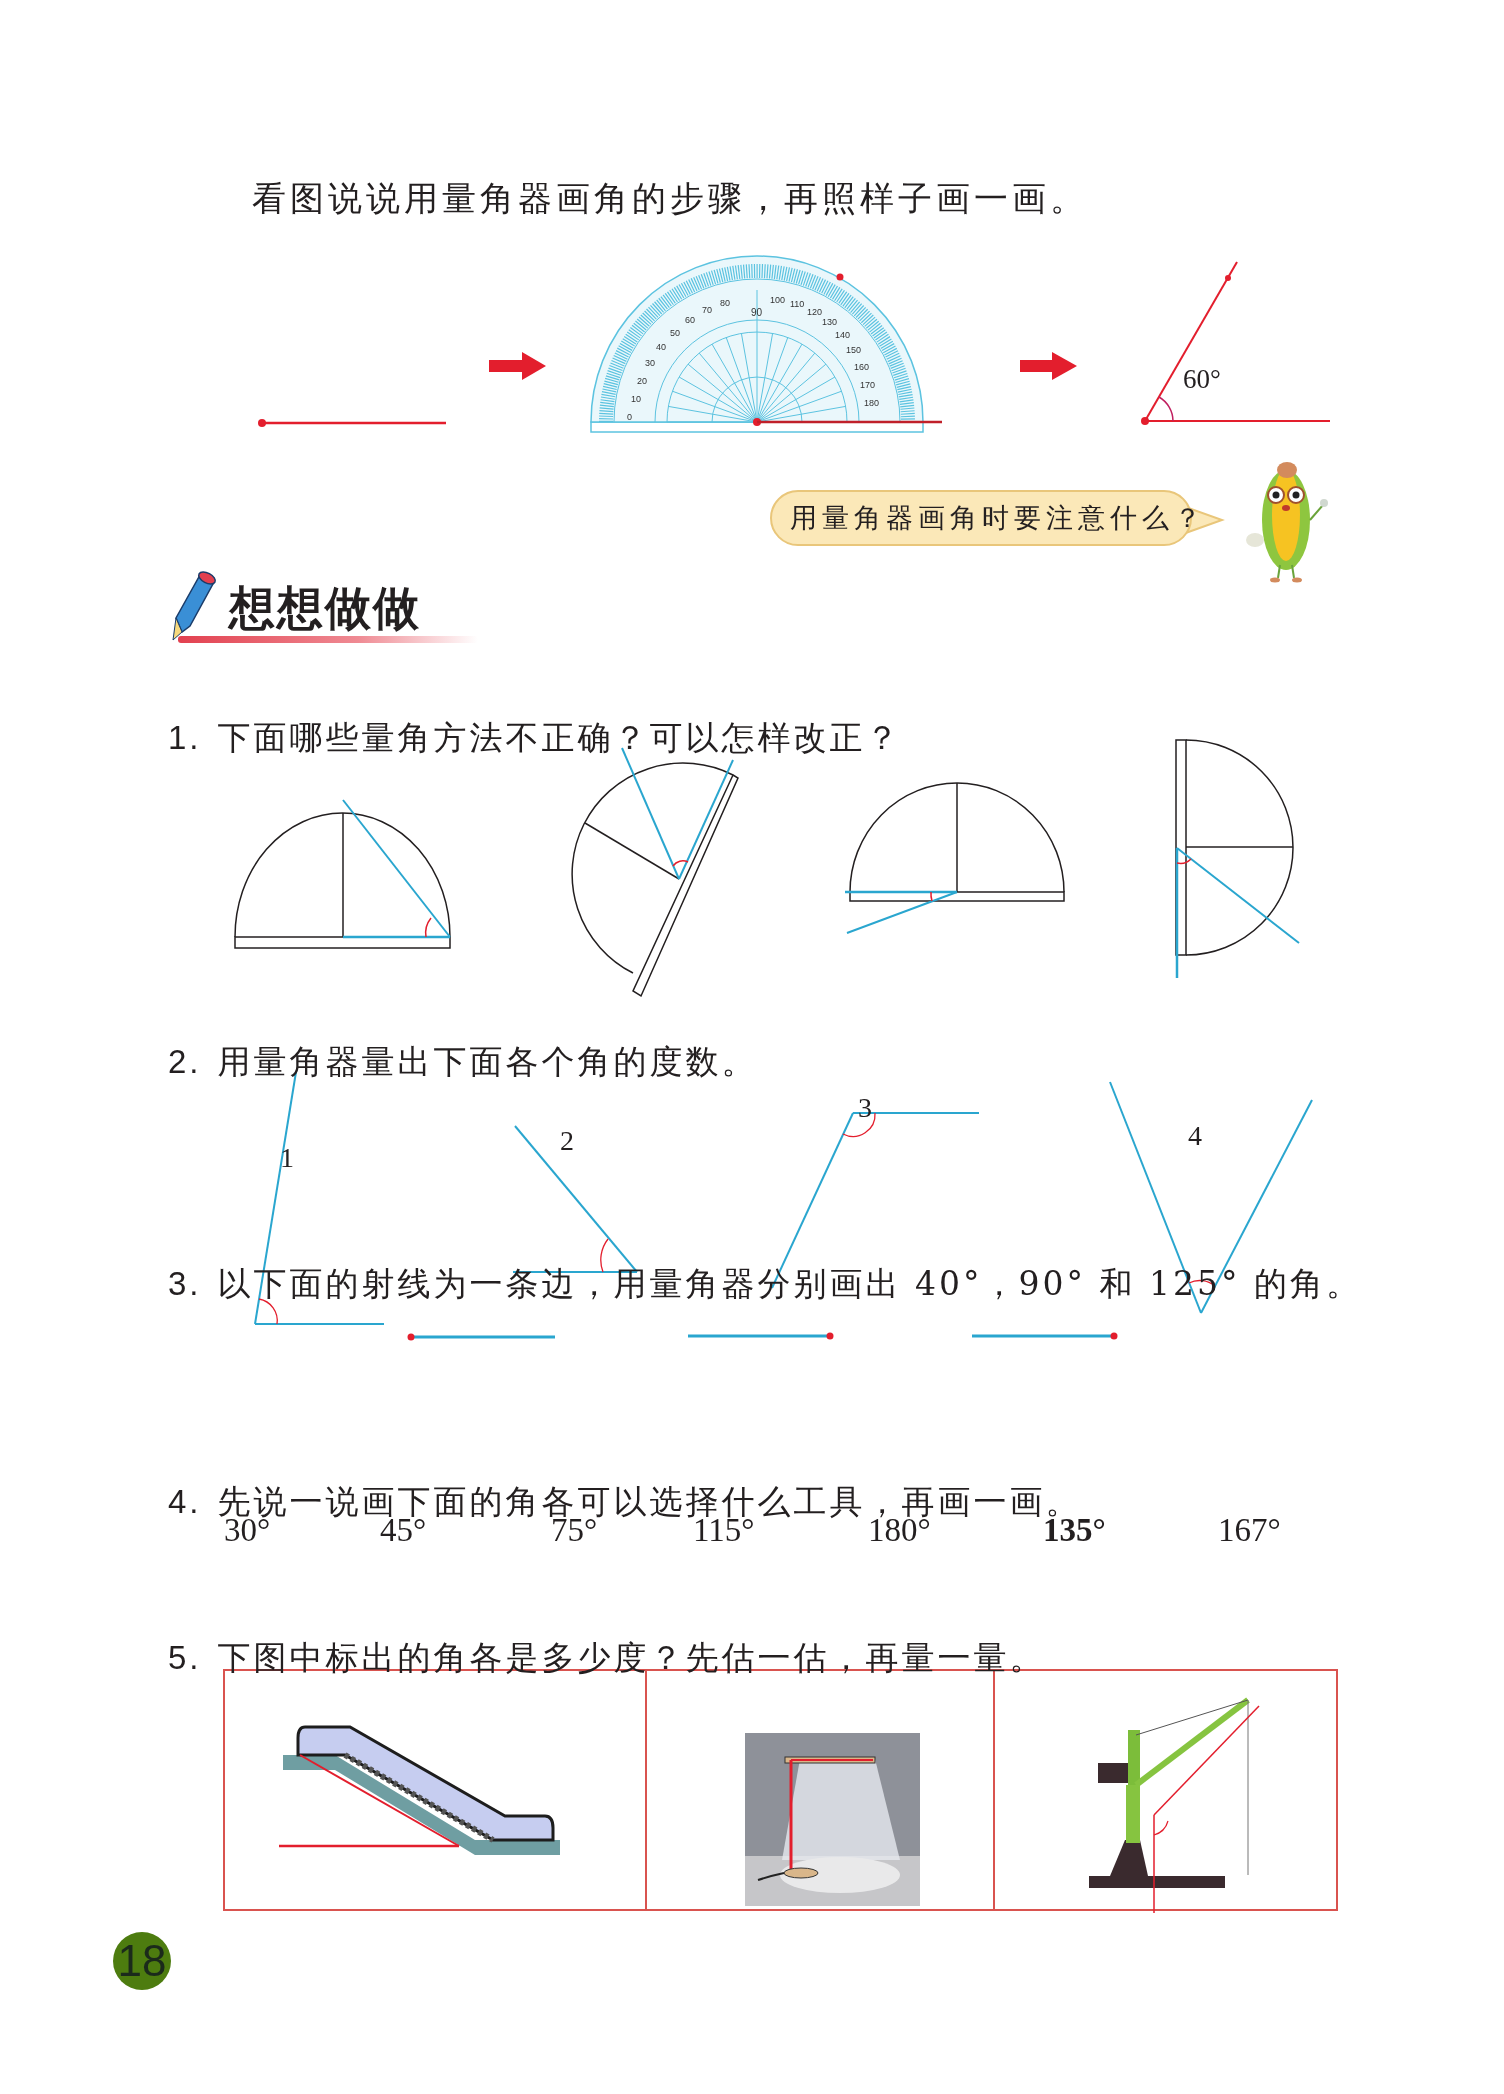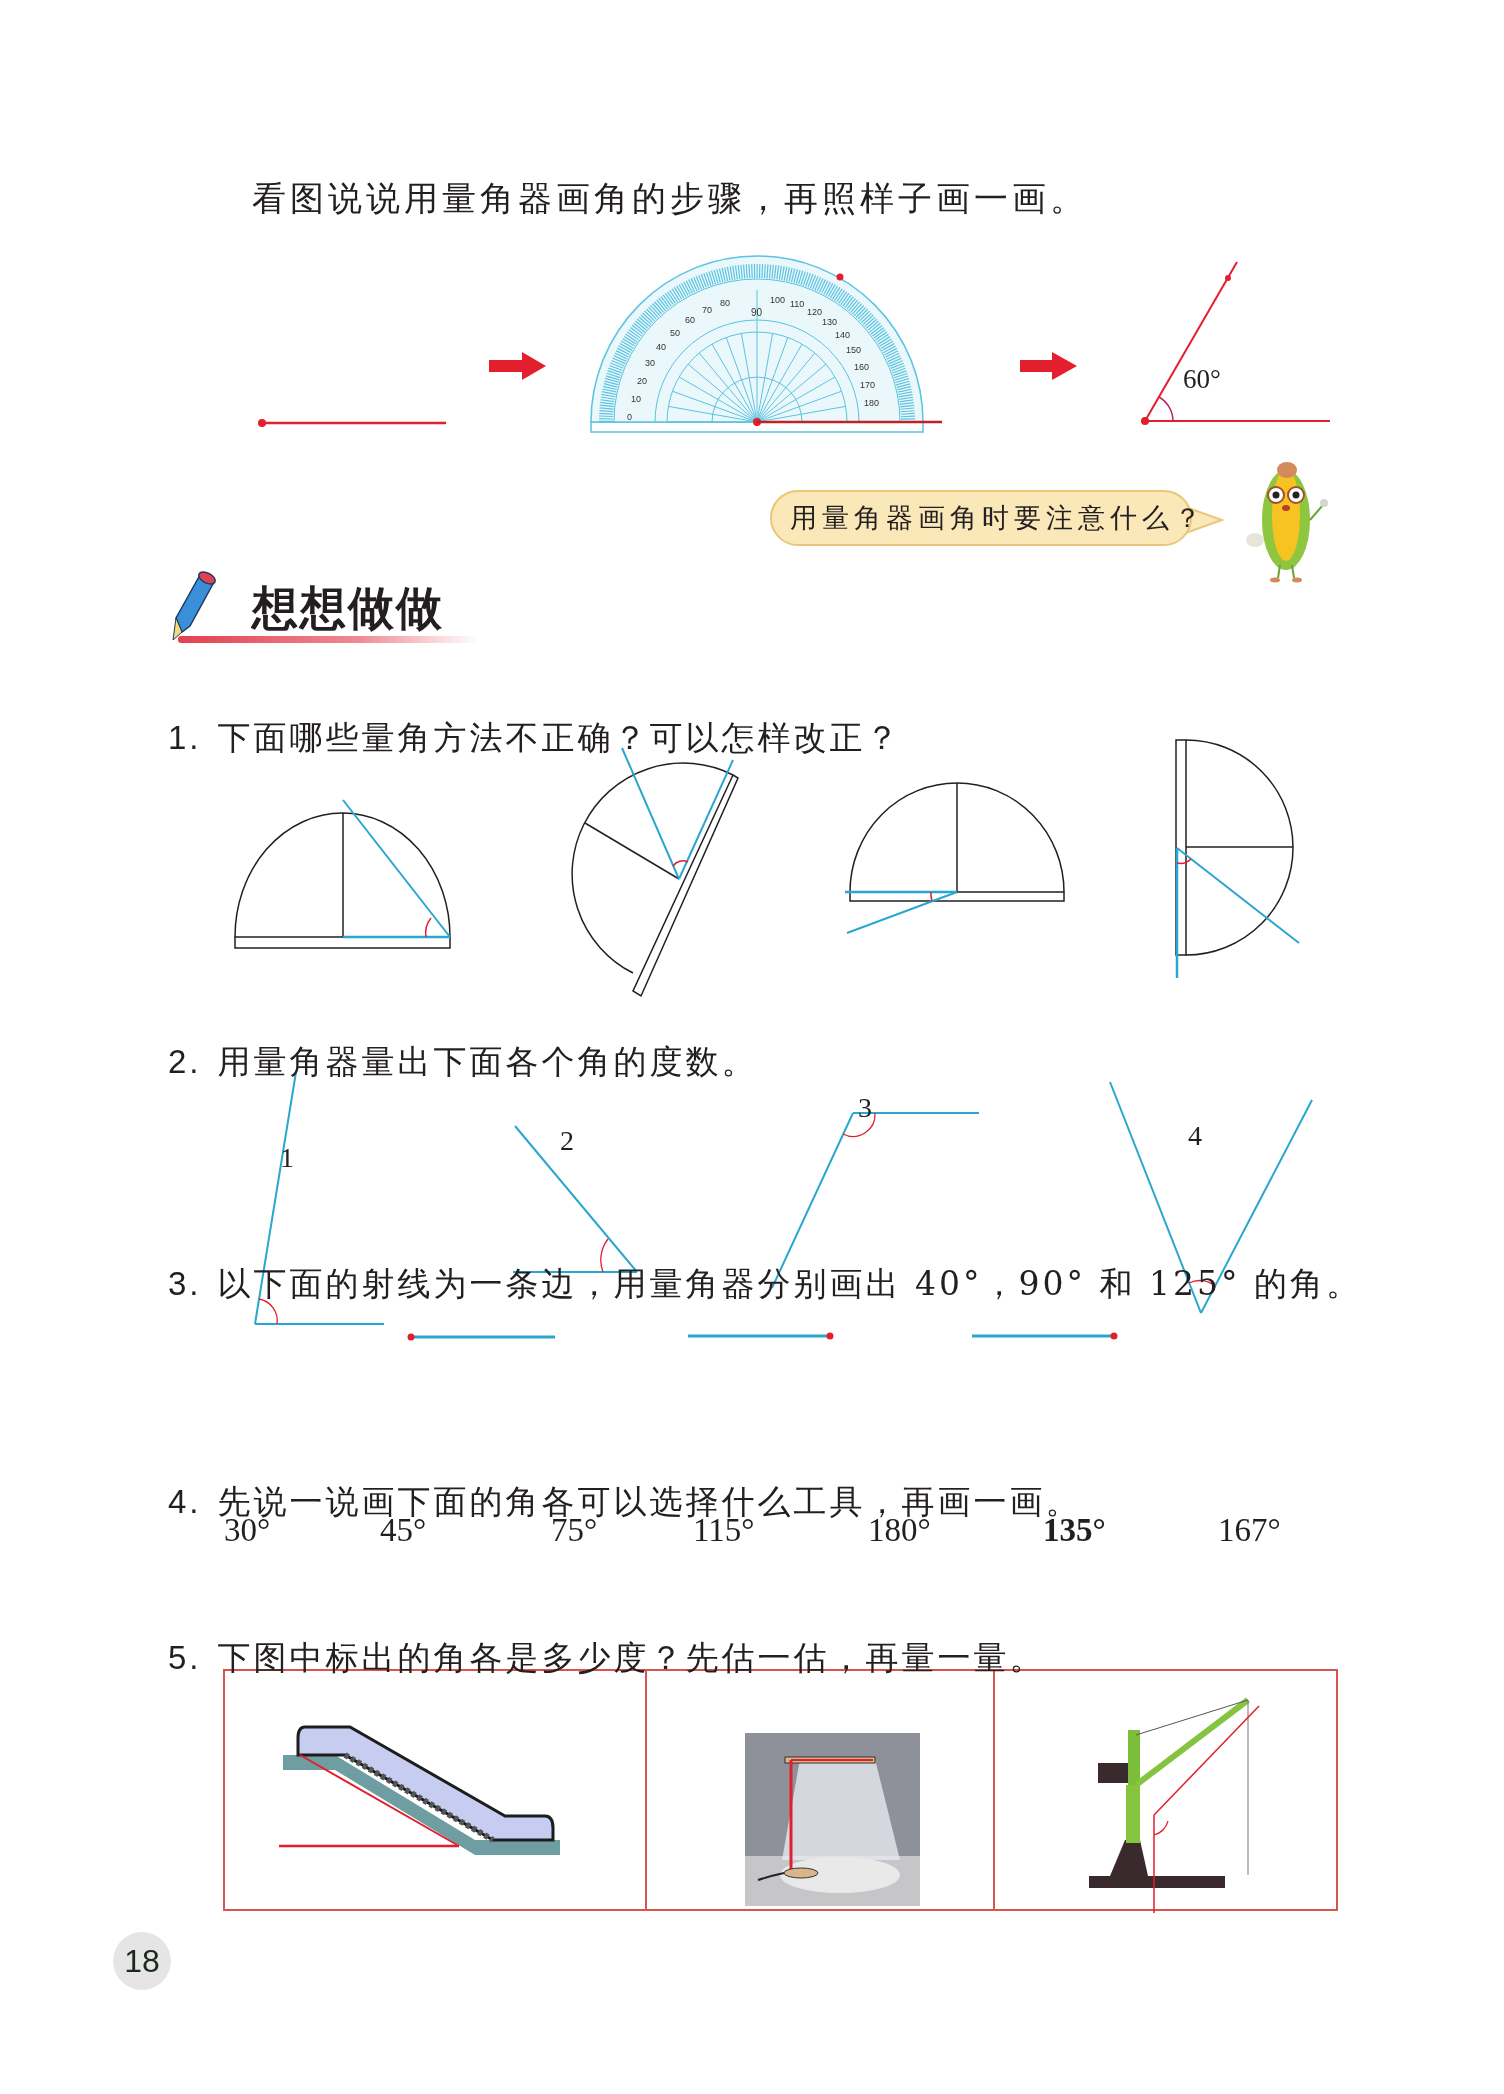--- a/index.html
+++ b/index.html
@@ -1,27 +1,27 @@
 <!DOCTYPE html>
 <html><head>
 <meta charset="utf-8">
 <style>
   html,body{margin:0;padding:0;background:#ffffff;}
   body{width:1504px;height:2094px;position:relative;overflow:hidden;font-family:"DejaVu Serif","Liberation Serif",serif;color:#231f20;}
   .abs{position:absolute;}
   .intro{left:252px;top:176px;font-size:34px;letter-spacing:4px;white-space:nowrap;}
   .q{left:168px;font-size:33px;letter-spacing:3px;white-space:nowrap;margin-top:40px;}
   .q .num{font-family:"Liberation Sans","DejaVu Sans",sans-serif;margin-right:16px;}
-  .section-title{left:252px;top:578px;font-family:"DejaVu Sans","Liberation Sans",sans-serif;font-weight:bold;font-size:46px;letter-spacing:2px;}
+  .section-title{left:229px;top:578px;font-family:"DejaVu Sans","Liberation Sans",sans-serif;font-weight:bold;font-size:46px;letter-spacing:2px;}
   .section-underline{left:178px;top:636px;width:300px;height:7px;background:linear-gradient(90deg,#e2404f 0%,#ef8a93 60%,rgba(255,255,255,0) 100%);border-radius:3px;}
   .bubble{left:770px;top:490px;width:422px;height:56px;background:#fbe8b8;border:2px solid #e9c67a;border-radius:28px;box-sizing:border-box;}
   .bubble-text{left:790px;top:500px;font-size:27px;letter-spacing:5px;white-space:nowrap;}
   .deg-list{top:1512px;font-family:"Liberation Serif","DejaVu Serif",serif;font-size:33px;}
   .angle-label{font-family:"Liberation Serif","DejaVu Serif",serif;font-size:28px;}
-  .page-num{left:113px;top:1932px;width:58px;height:58px;border-radius:50%;background:#e5e5e5;display:flex;align-items:center;justify-content:center;font-family:"Liberation Sans","DejaVu Sans",sans-serif;font-size:32px;color:#1b2a1b;}
+  .page-num{left:113px;top:1932px;width:58px;height:58px;border-radius:50%;background:#4d7c0f;display:flex;align-items:center;justify-content:center;font-family:"Liberation Sans","DejaVu Sans",sans-serif;font-size:44px;color:#1b2a1b;}
   svg{position:absolute;left:0;top:0;}
 </style>
 </head>
 <body>
 
 <div class="abs intro">看图说说用量角器画角的步骤，再照样子画一画。</div>
 
 <svg width="1504" height="2094" viewBox="0 0 1504 2094">
 
   <g>

